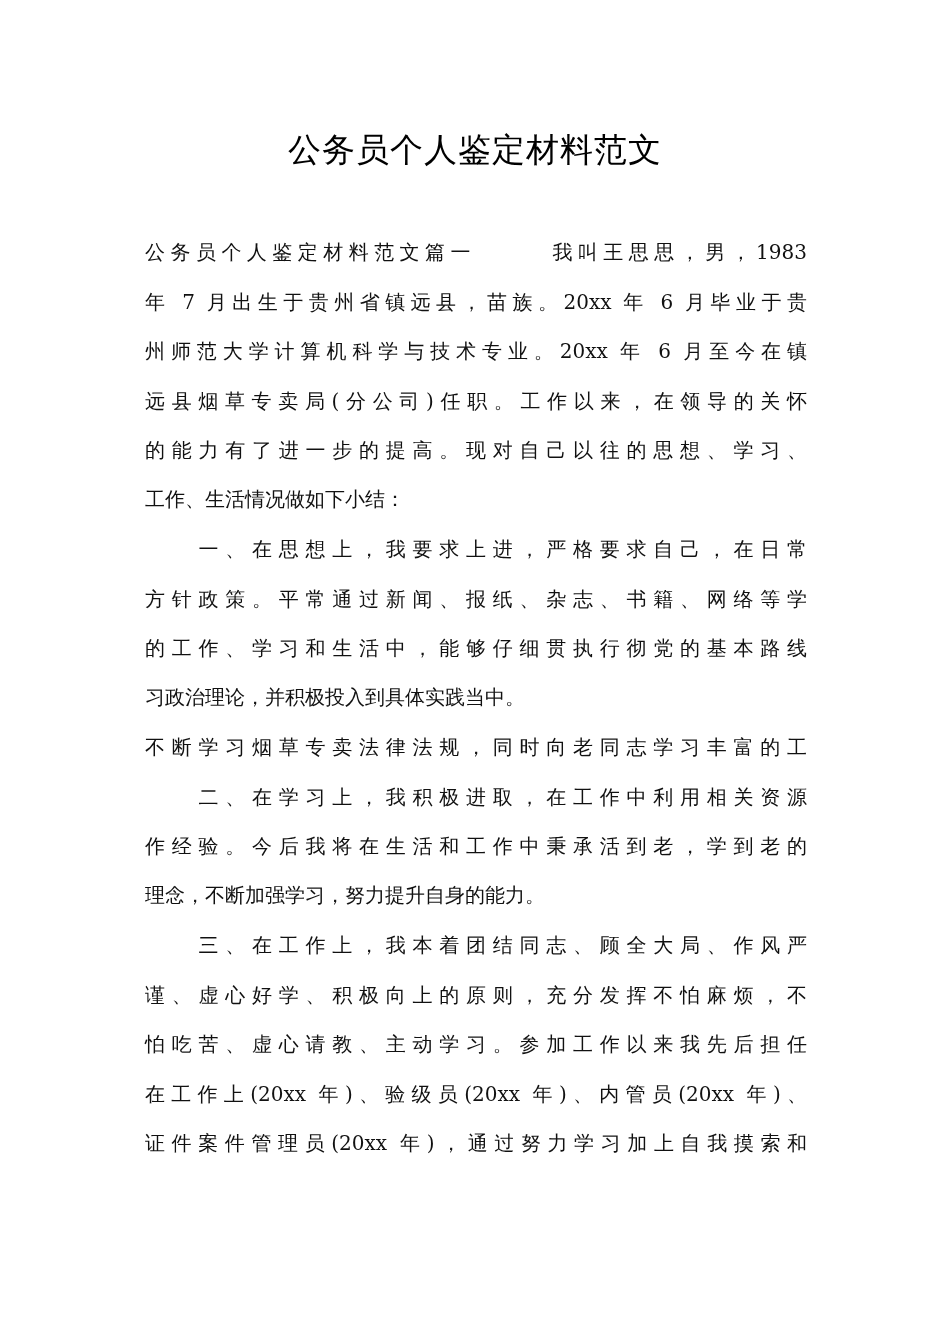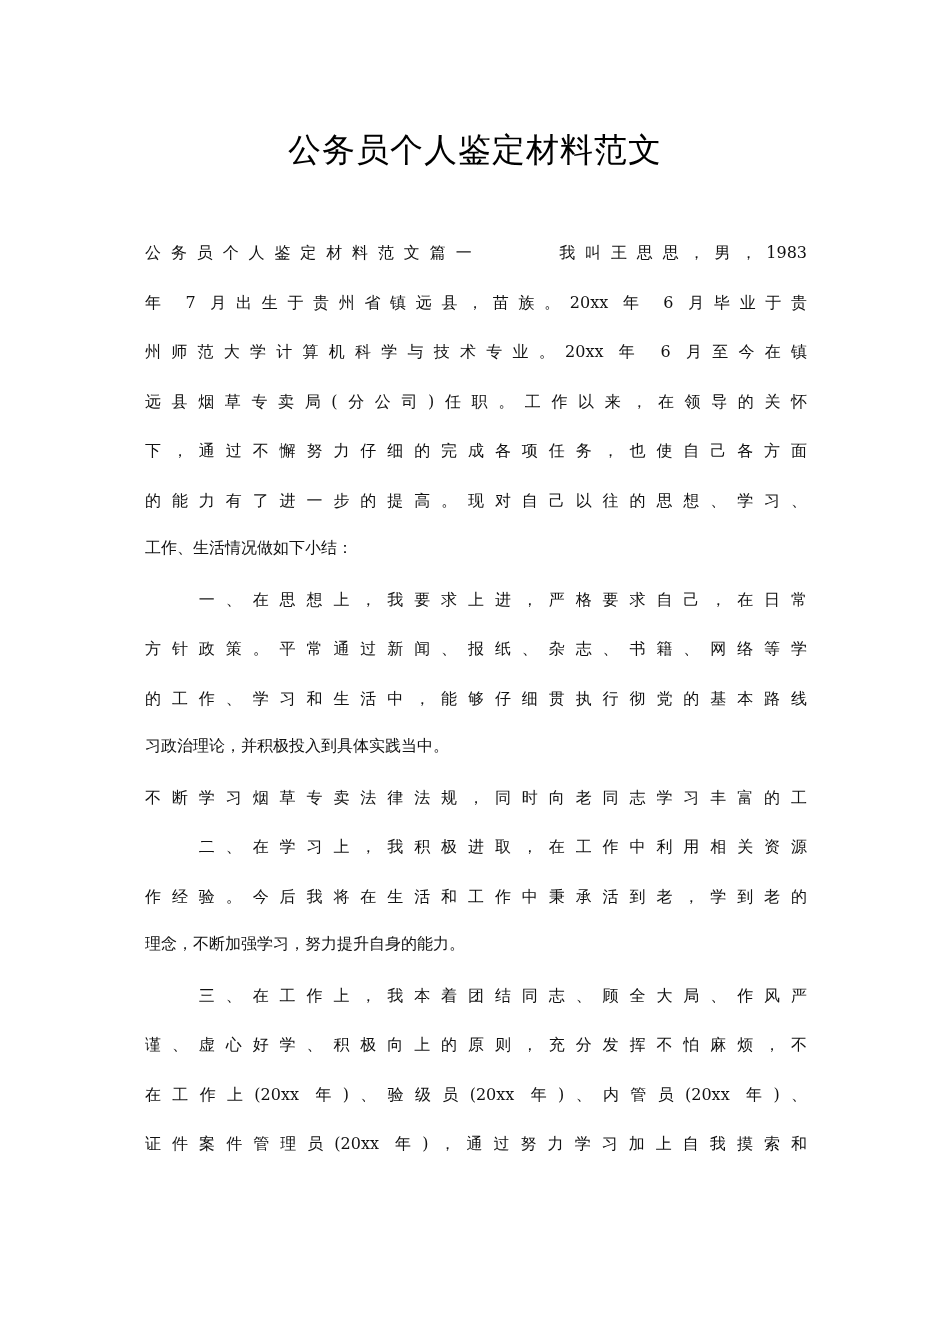--- a/index.html
+++ b/index.html
@@ -40,21 +40,21 @@
     .body {
       position: absolute;
       left: 145px;
       top: 228px;
       width: 662px;
     }
     .line {
       display: block;
       height: 49.5px;
       line-height: 49.5px;
-      font-size: 16px;
+      font-size: 20px;
       white-space: nowrap;
       text-align: justify;
       text-align-last: justify;
       letter-spacing: 0px;
     }
     .line.last {
       text-align-last: left;
       font-family: Liberation Mono, monospace;
     }
     .para {
@@ -66,21 +66,20 @@
 
 <div class="page">
   <h1 class="title">公务员个人鉴定材料范文</h1>
 
   <div class="body">
     <div class="para">
       <span class="line">公务员个人鉴定材料范文篇一　　　我叫王思思，男，1983</span>
       <span class="line">年 7 月出生于贵州省镇远县，苗族。20xx 年 6 月毕业于贵</span>
       <span class="line">州师范大学计算机科学与技术专业。20xx 年 6 月至今在镇</span>
       <span class="line">远县烟草专卖局(分公司)任职。工作以来，在领导的关怀</span>
-      <span class="line">下，通过不懈努力仔细的完成各项任务，也使自己各方面</span>
       <span class="line">的能力有了进一步的提高。现对自己以往的思想、学习、</span>
       <span class="line last">工作、生活情况做如下小结：</span>
     </div>
 
     <div class="para">
       <span class="line">　　一、在思想上，我要求上进，严格要求自己，在日常</span>
       <span class="line">方针政策。平常通过新闻、报纸、杂志、书籍、网络等学</span>
       <span class="line">的工作、学习和生活中，能够仔细贯执行彻党的基本路线</span>
       <span class="line last">习政治理论，并积极投入到具体实践当中。</span>
     </div>
@@ -88,17 +87,18 @@
     <div class="para">
       <span class="line">不断学习烟草专卖法律法规，同时向老同志学习丰富的工</span>
       <span class="line">　　二、在学习上，我积极进取，在工作中利用相关资源</span>
       <span class="line">作经验。今后我将在生活和工作中秉承活到老，学到老的</span>
       <span class="line last">理念，不断加强学习，努力提升自身的能力。</span>
     </div>
 
     <div class="para">
       <span class="line">　　三、在工作上，我本着团结同志、顾全大局、作风严</span>
       <span class="line">谨、虚心好学、积极向上的原则，充分发挥不怕麻烦，不</span>
+      <span class="line">怕吃苦、虚心请教、主动学习。参加工作以来我先后担任</span>
       <span class="line">在工作上(20xx 年)、验级员(20xx 年)、内管员(20xx 年)、</span>
       <span class="line">证件案件管理员(20xx 年)，通过努力学习加上自我摸索和</span>
     </div>
   </div>
 </div>
 
 </body></html>

